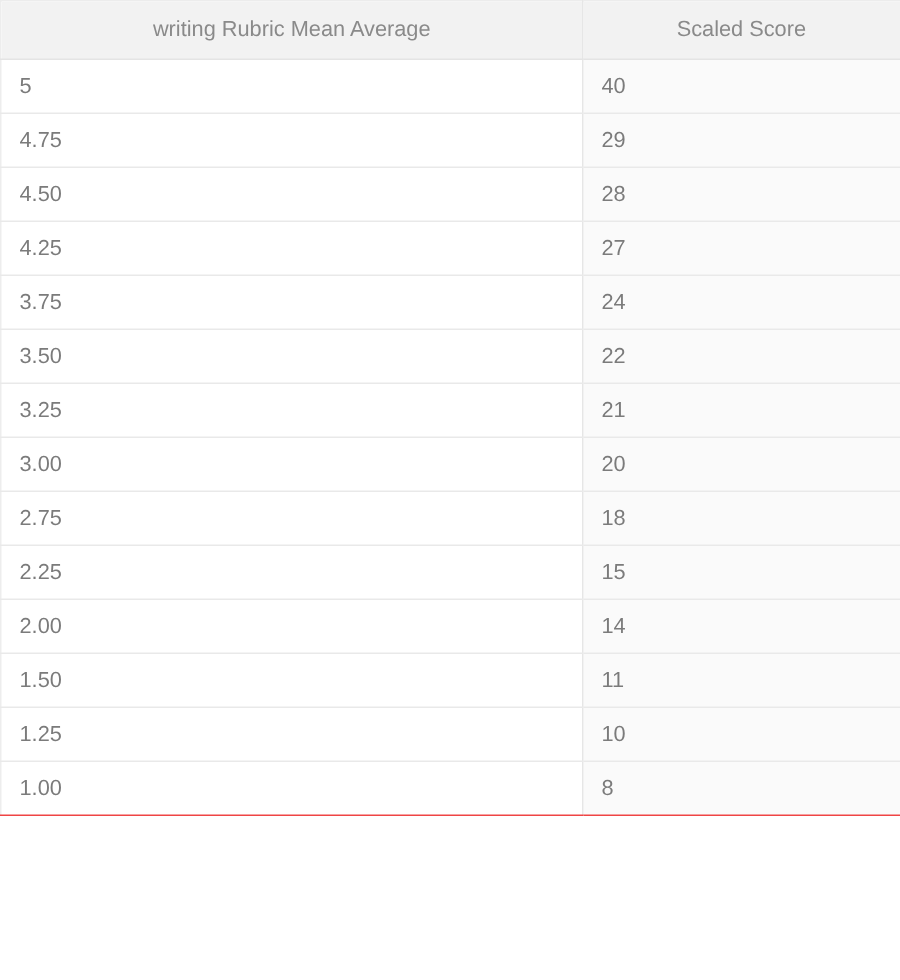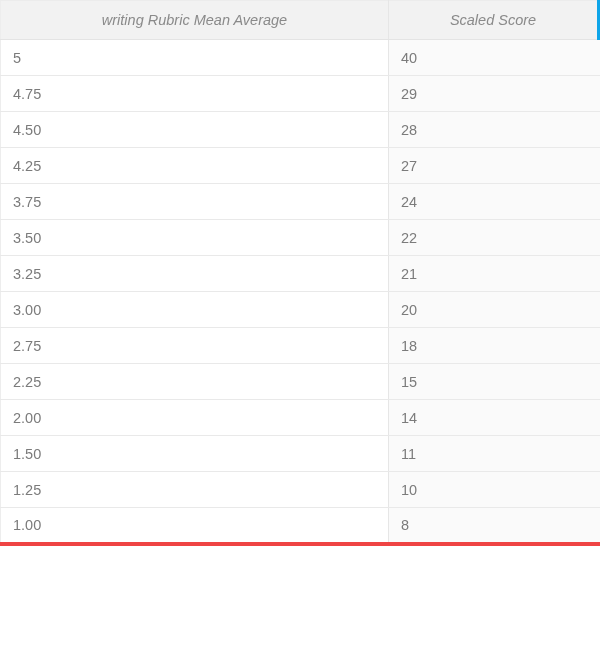--- a/index.html
+++ b/index.html
@@ -31,28 +31,27 @@
     font-weight: 400;
     text-align: center;
     height: 39px;
     padding: 0 10px;
     box-sizing: border-box;
     border-bottom: 1px solid #e4e4e4;
     border-top: 1px solid #ececec;
     vertical-align: middle;
     white-space: nowrap;
     overflow: hidden;
-    font-style: italic;
   }
   .score-table thead th.th-rubric {
     border-left: 1px solid #ededed;
     border-right: 1px solid #e6e6e6;
   }
   .score-table thead th.th-scaled {
-    border-right: 7px solid #0ea5e9;
+    border-right: 2px solid #0ea5e9;
   }
 
   
   .score-table tbody td {
     height: 36px;
     padding: 0 0 0 12px;
     box-sizing: border-box;
     font-size: 14.5px;
     font-weight: 400;
     color: #7b7b7b;
@@ -65,21 +64,21 @@
   .score-table tbody td.cell-rubric {
     background: #ffffff;
     border-left: 1px solid #ededed;
     border-right: 1px solid #e6e6e6;
   }
   .score-table tbody td.cell-scaled {
     background: #fafafa;
     border-right: 1px solid #ededed;
   }
   .score-table tbody tr:last-child td {
-    border-bottom: 4px solid #ef4444;
+    border-bottom: 1px solid #ef4444;
   }
 </style>
 </head>
 <body>
 
 <table class="score-table">
   <colgroup>
     <col class="col-rubric">
     <col class="col-scaled">
   </colgroup>

